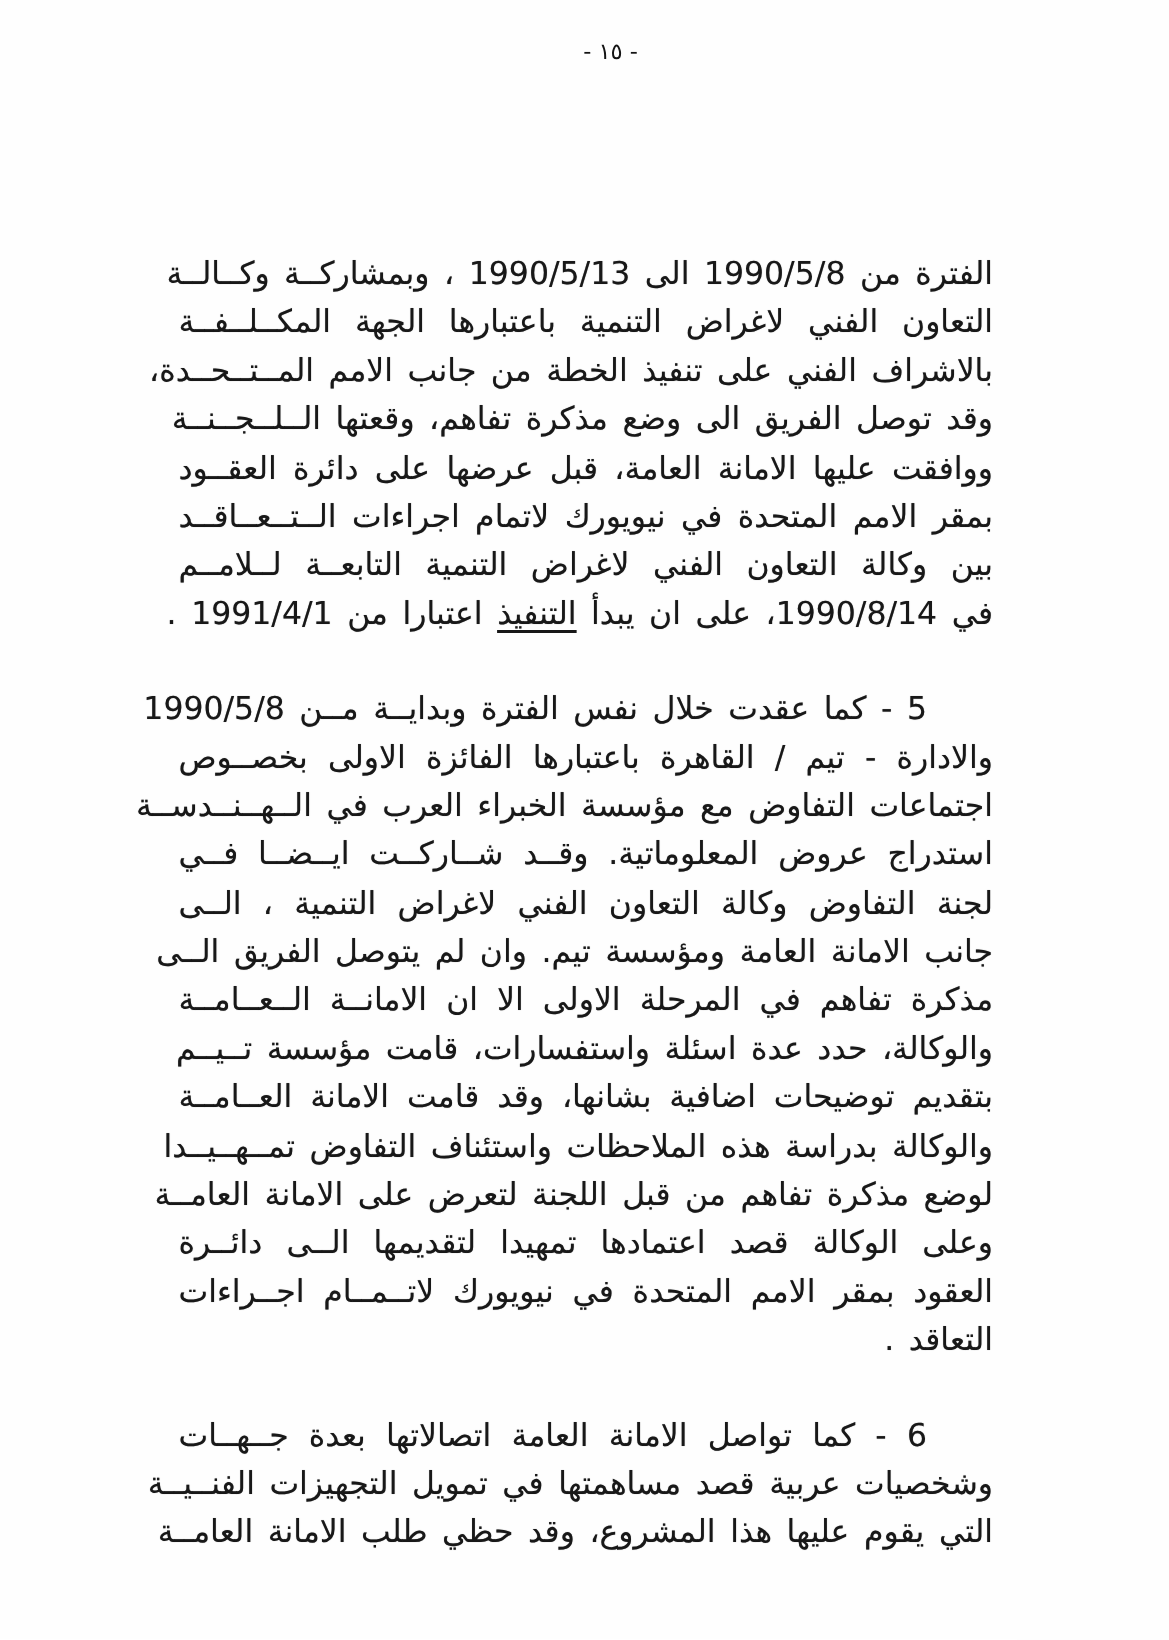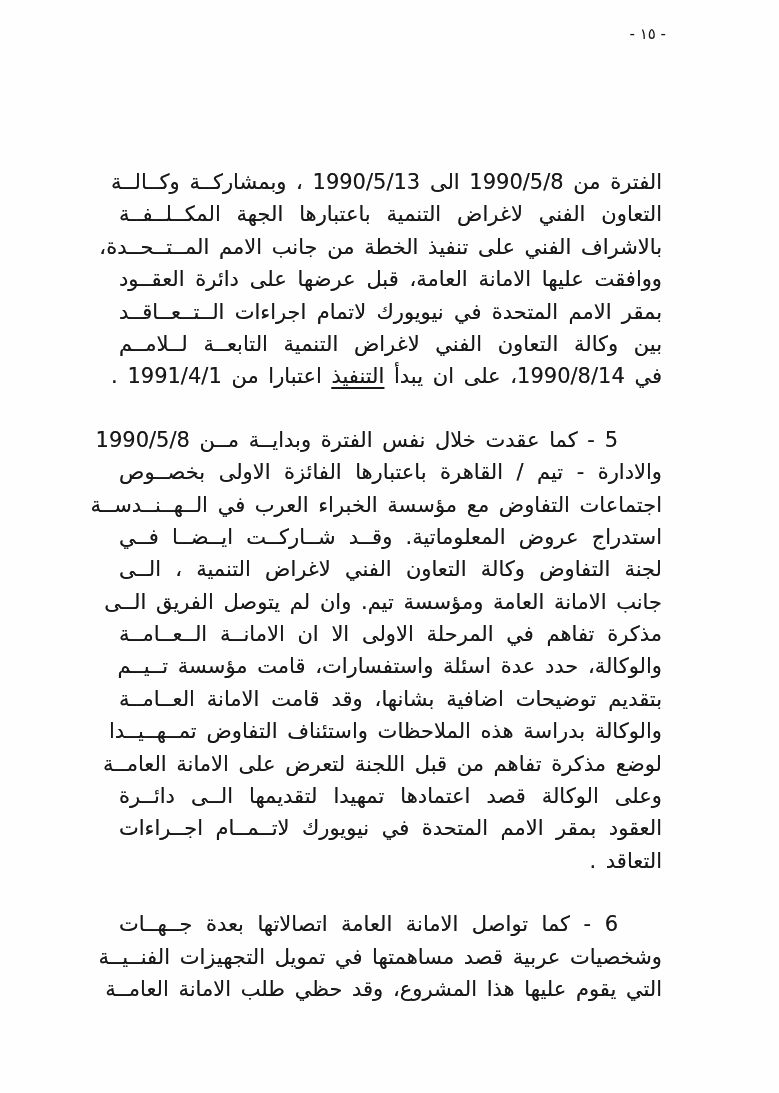--- a/index.html
+++ b/index.html
@@ -12,23 +12,23 @@
     position: relative;
     width: 779px;
     height: 1093px;
     background: #fefefe;
     overflow: hidden;
     color: #1a1a1a;
   }
   .page-number {
     position: absolute;
     top: 25px;
-    left: 124px;
+    left: 136px;
     width: 542px;
-    text-align: right;
+    text-align: center;
     direction: rtl;
     font-size: 15px;
     letter-spacing: 3px;
     color: #141414;
   }
   .textblock {
     position: absolute;
     top: 166px;
     left: 119px;
     width: 543px;
@@ -48,35 +48,37 @@
     white-space: nowrap;
   }
   .line--indent { padding-right: 44px; margin-top: 31px; }
   .line--short {
     text-align: left;
     text-align-last: right;
   }
   .underlined {
     text-decoration: underline;
     text-underline-offset: 4px;
+    font-family: Liberation Serif, serif;
   }
 </style>
 </head>
 <body>
 
 <div class="sheet">
 
   <div class="page-number">- ١٥ -</div>
 
   <div class="textblock">
 
     <div>
       <div class="line">الفترة من 1990/5/8 الى 1990/5/13 ، وبمشاركــة وكــالــة</div>
       <div class="line">التعاون الفني لاغراض التنمية باعتبارها الجهة المكــلــفــة</div>
       <div class="line">بالاشراف الفني على تنفيذ الخطة من جانب الامم المــتــحــدة،</div>
+      <div class="line">وقد توصل الفريق الى وضع مذكرة تفاهم، وقعتها الــلــجــنــة</div>
       <div class="line">ووافقت عليها الامانة العامة، قبل عرضها على دائرة العقــود</div>
       <div class="line">بمقر الامم المتحدة في نيويورك لاتمام اجراءات الــتــعــاقــد</div>
       <div class="line">بين وكالة التعاون الفني لاغراض التنمية التابعــة لــلامــم</div>
       <div class="line"><span>في 1990/8/14، على ان يبدأ </span><span class="underlined">التنفيذ</span><span> اعتبارا من 1991/4/1 .</span></div>
     </div>
 
     <div>
       <div class="line line--indent">5 - كما عقدت خلال نفس الفترة وبدايــة مــن 1990/5/8</div>
       <div class="line">والادارة - تيم / القاهرة باعتبارها الفائزة الاولى بخصــوص</div>
       <div class="line">اجتماعات التفاوض مع مؤسسة الخبراء العرب في الــهــنــدســة</div>

